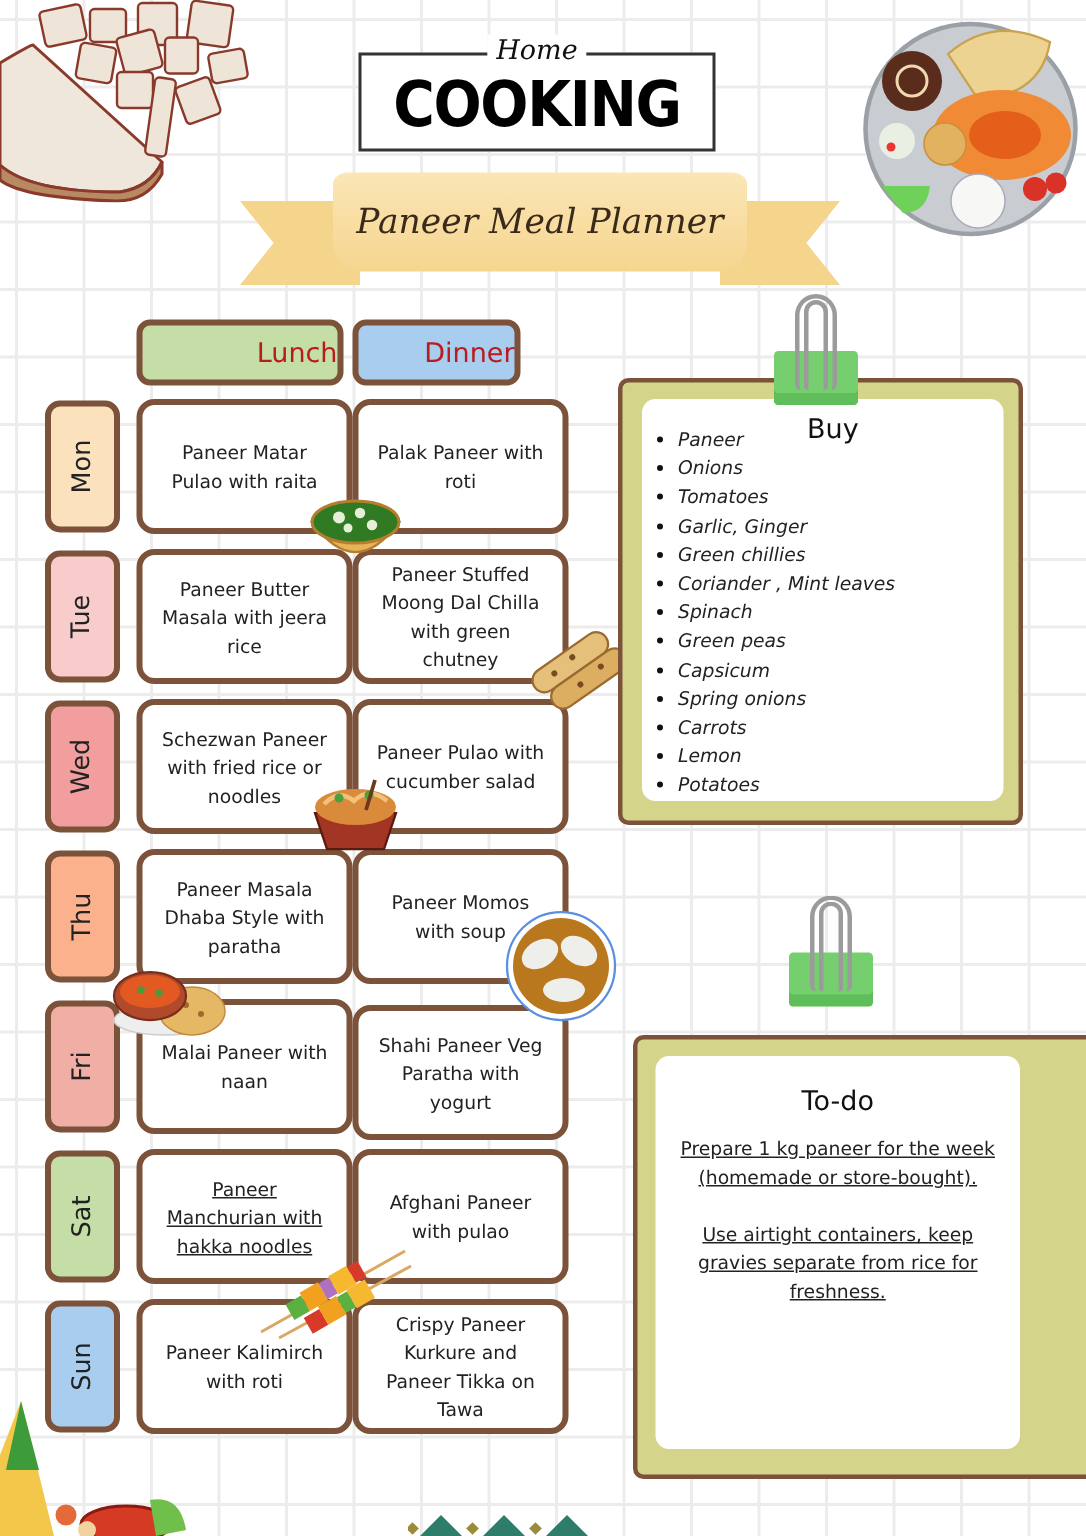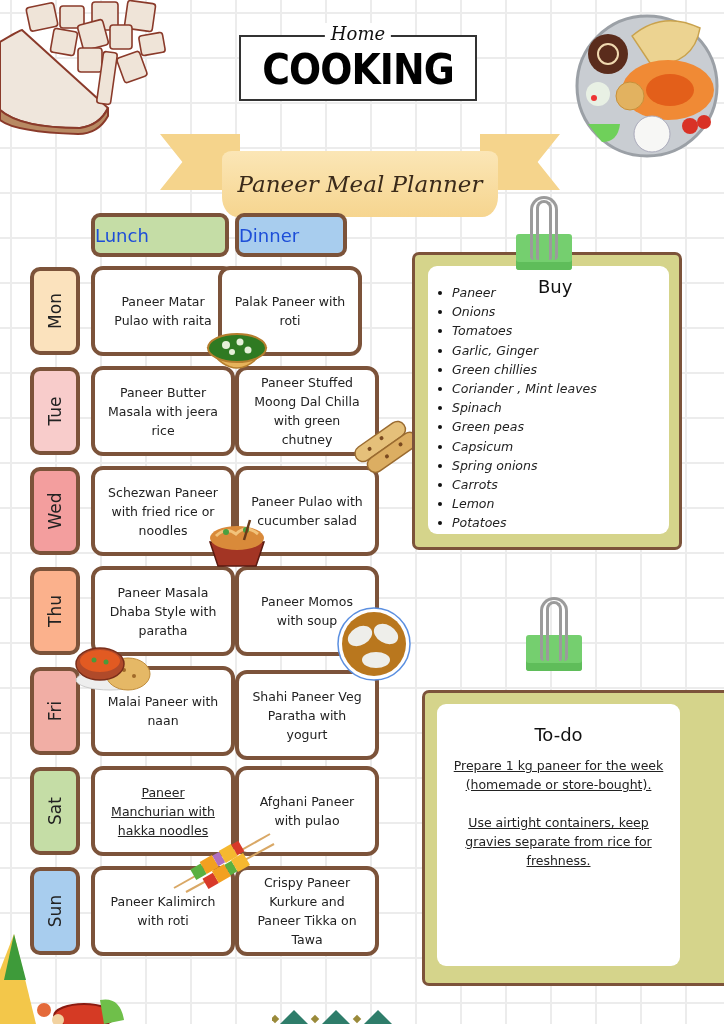--- a/index.html
+++ b/index.html
@@ -38,31 +38,31 @@
   .banner-wrap { left: 160px; top: 112px; width: 400px; height: 90px; }
   .ribbon-tail {
     position: absolute; top: 22px; width: 80px; height: 56px; background: #f5d48c;
   }
   .ribbon-tail.left { left: 0; clip-path: polygon(0 0, 100% 0, 100% 100%, 0 100%, 28% 50%); }
   .ribbon-tail.right { right: 0; clip-path: polygon(0 0, 100% 0, 72% 50%, 100% 100%, 0 100%); }
   .ribbon-main {
     position: absolute; left: 62px; right: 62px; top: 3px; height: 66px;
     background: linear-gradient(#fbe6b6, #f6d58f);
     border-radius: 10px 10px 16px 16px / 8px 8px 20px 20px;
-    display: flex; align-items: center; justify-content: center; margin-top: 36px;
+    display: flex; align-items: center; justify-content: center;
   }
   .ribbon-text {
     font-family: "DejaVu Serif", serif; font-style: italic; font-size: 23px; color: #3a2a1a;
   }
 
   
   .col-head {
     height: 44px; border: 4px solid #7c533a; border-radius: 9px;
-    display: flex; align-items: center; justify-content: flex-start;
-    font-size: 18px; color: #1d4ed8;
+    display: flex; align-items: center; justify-content: flex-end;
+    font-size: 18px; color: #b91c1c;
   }
   .day-tab {
     width: 50px; height: 88px; border: 4px solid #7c533a; border-radius: 10px;
     display: flex; align-items: center; justify-content: center;
   }
   .day-tab span {
     display: inline-block; transform: rotate(-90deg);
     font-size: 17px; color: #222; white-space: nowrap;
   }
   .meal-cell {
@@ -160,21 +160,21 @@
 <div class="abs col-head" style="left:235px;top:213px;width:112px;background:#a8cdee;">
   <span>Dinner</span>
 </div>
 
 <div class="abs day-tab" style="left:30px;top:267px;background:#fbe2bd;">
     <span>Mon</span>
   </div>
 <div class="abs meal-cell" style="left:91px;top:266px;">
     <span>Paneer Matar Pulao with raita</span>
   </div>
-<div class="abs meal-cell" style="left:218px;top:266px;">
+<div class="abs meal-cell" style="left:235px;top:266px;">
     <span>Palak Paneer with roti</span>
   </div>
 
 <div class="abs day-tab" style="left:30px;top:367px;background:#f8cccb;">
     <span>Tue</span>
   </div>
 <div class="abs meal-cell" style="left:91px;top:366px;">
     <span>Paneer Butter Masala with jeera rice</span>
   </div>
 <div class="abs meal-cell" style="left:235px;top:366px;">

